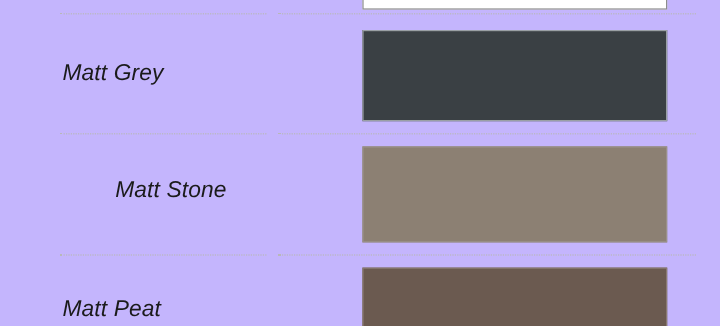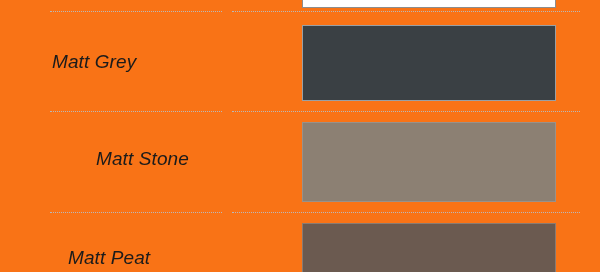--- a/index.html
+++ b/index.html
@@ -73,21 +73,21 @@
   #label-stone { top: 148px; margin-left: 44px; }
   #label-peat  { top: 247px; }
 
   #divider-1 { top: 11px; }
   #divider-2 { top: 111px; }
   #divider-3 { top: 212px; }
 </style>
 </head>
 <body>
 
-<div id="page" style="background-color: #f97316;">
+<div id="page" style="background-color: #c4b5fd;">
 
   <div class="row">
     <div id="swatch-white" class="swatch swatch-light" style="background-color: rgb(255, 255, 255); border-color: rgb(141, 141, 141);"></div>
   </div>
 
   <div id="divider-1" class="divider">
     <div class="seg seg-left" style="border-top-color: rgb(184, 184, 184);"></div>
     <div class="seg seg-right" style="border-top-color: rgb(184, 184, 184);"></div>
   </div>
 
@@ -105,17 +105,17 @@
     <div id="label-stone" class="row-label" style="color: rgb(27, 27, 27);">Matt Stone</div>
     <div id="swatch-stone" class="swatch" style="background-color: rgb(140, 128, 115); border-color: rgb(154, 145, 137);"></div>
   </div>
 
   <div id="divider-3" class="divider">
     <div class="seg seg-left" style="border-top-color: rgb(184, 184, 184);"></div>
     <div class="seg seg-right" style="border-top-color: rgb(184, 184, 184);"></div>
   </div>
 
   <div class="row">
-    <div id="label-peat" class="row-label" style="color: rgb(27, 27, 27); margin-left: 16px;">Matt Peat</div>
+    <div id="label-peat" class="row-label" style="color: rgb(27, 27, 27);">Matt Peat</div>
     <div id="swatch-peat" class="swatch" style="background-color: rgb(107, 90, 80); border-color: rgb(138, 123, 114);"></div>
   </div>
 
 </div>
 
 </body></html>

